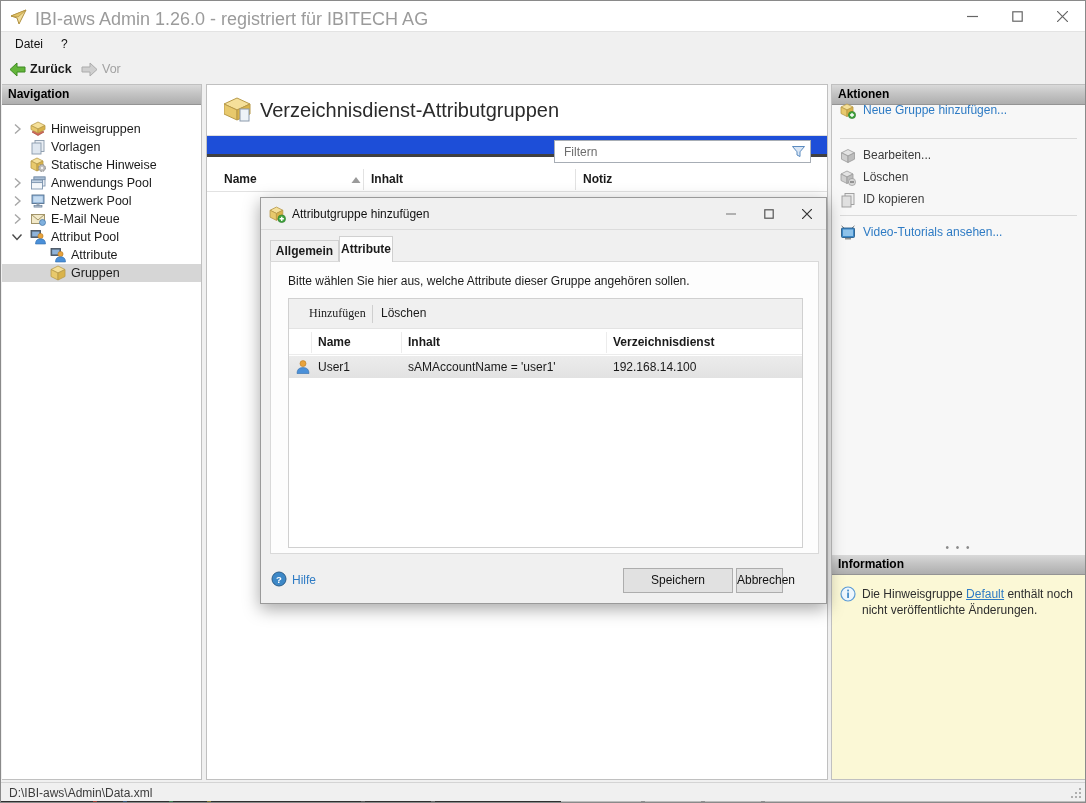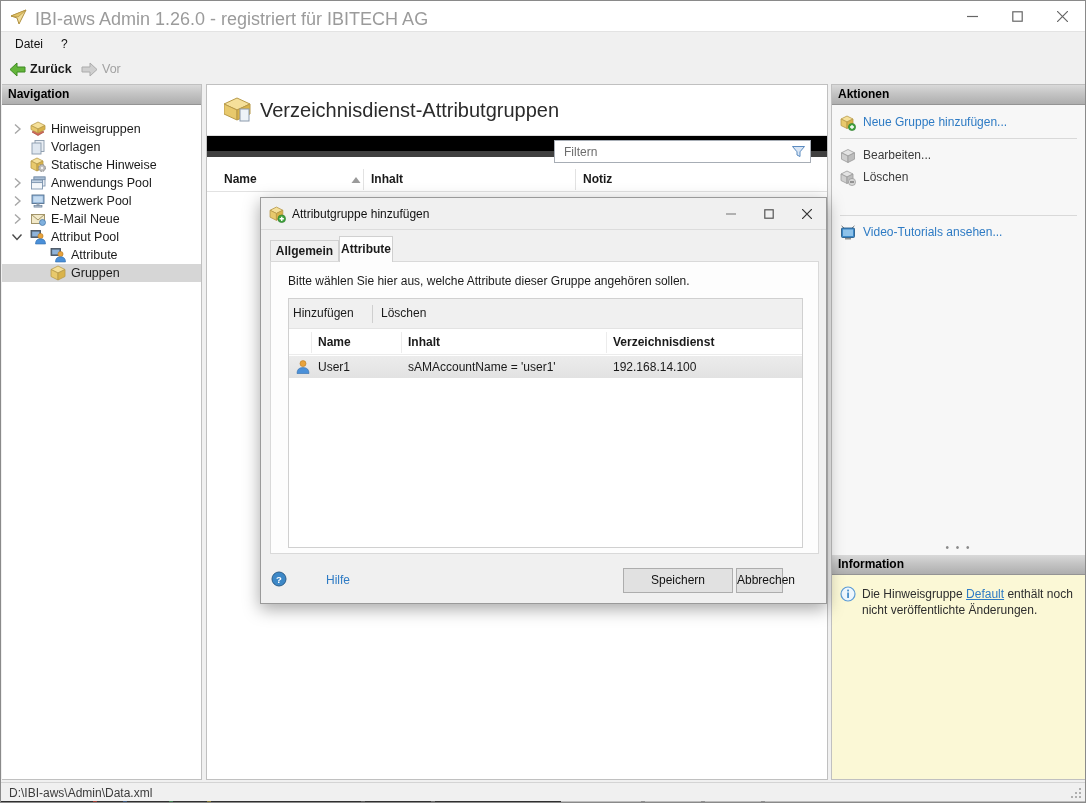--- a/index.html
+++ b/index.html
@@ -36,21 +36,21 @@
   .trow{position:relative;height:18px;line-height:18px;font-size:12.5px;cursor:default;}
   .trow .chev{position:absolute;left:8px;top:2px;width:14px;height:14px;}
   .trow .ticon{position:absolute;top:1px;width:16px;height:16px;}
   .trow .tlabel{position:absolute;top:0;white-space:nowrap;}
   .trow.l0 .ticon{left:28px}.trow.l0 .tlabel{left:49px}
   .trow.l1 .ticon{left:48px}.trow.l1 .tlabel{left:69px}
   .trow.selected{background:#d6d6d6;}
   
   .heading-icon{position:absolute;left:17px;top:11px;width:30px;height:28px;}
   .heading{position:absolute;left:53px;top:14px;font-size:20px;font-weight:400;color:#2b2b2b;}
-  .filterrow{position:absolute;left:0;top:50px;width:620px;height:22px;background:#000000;border-top:1px solid #dedede;border-bottom:6px solid #404040;}
+  .filterrow{position:absolute;left:0;top:50px;width:620px;height:22px;background:#1d4ed8;border-top:1px solid #dedede;border-bottom:3px solid #404040;}
   .filterbox{position:absolute;left:347px;top:4px;width:257px;height:23px;background:#fff;border:1px solid #a7adb5;}
   .filterbox input{position:absolute;left:0;top:0;width:230px;height:21px;border:none;outline:none;padding:0 0 0 9px;font-family:inherit;font-size:12px;color:#444;background:transparent;}
   .filterbox input::placeholder{color:#6d6d6d;}
   .filterbox .funnel{position:absolute;right:4px;top:3px;width:15px;height:15px;}
   .colhdr{position:absolute;left:0;top:82px;width:620px;height:25px;border-bottom:1px solid #e2e2e2;}
   .colhdr .c{position:absolute;top:5px;font-weight:bold;color:#1a1a1a;}
   .colhdr .vsep{position:absolute;top:2px;width:1px;height:21px;background:#e2e2e2;}
   .sorttri{position:absolute;top:9px;width:10px;height:8px;}
   
   .action{position:absolute;left:0;width:253px;height:18px;}
@@ -83,21 +83,21 @@
   .lb-tsep{position:absolute;left:83px;top:6px;width:1px;height:18px;background:#cfcfcf;}
   .lb-hdr{position:absolute;left:0;top:31px;width:513px;height:25px;border-bottom:1px solid #ececec;background:#fff;}
   .lb-hdr .c{position:absolute;top:5px;font-weight:bold;}
   .lb-hdr .vsep{position:absolute;top:2px;width:1px;height:21px;background:#ececec;}
   .lb-row{position:absolute;left:0;top:57px;width:513px;height:22px;background:linear-gradient(180deg,#ececec,#e2e2e2);}
   .lb-row .uicon{position:absolute;left:6px;top:3px;width:16px;height:16px;}
   .lb-row .c{position:absolute;top:4px;color:#1a1a1a;}
   .dlg-footer{position:absolute;left:0;top:356px;width:565px;height:49px;}
   .helplink{position:absolute;left:10px;top:17px;height:18px;}
   .helplink .hicon{position:absolute;left:0;top:0;width:16px;height:16px;}
-  .helplink .hlbl{position:absolute;left:21px;top:2px;color:#2e7bc4;margin-left:34px;}
+  .helplink .hlbl{position:absolute;left:21px;top:2px;color:#2e7bc4;}
   .dbtn{position:absolute;top:14px;height:25px;background:#e1e1e1;border:1px solid #adadad;text-align:center;line-height:23px;color:#111;}
   .dbtn.save{left:362px;width:110px;}
   .dbtn.cancel{left:475px;width:47px;}
   
   .statusbar{position:absolute;left:0;top:781px;width:100%;height:19px;background:#f0f0f0;border-top:1px solid #d4d4d4;}
   .statusbar .path{position:absolute;left:8px;top:3px;color:#3c3c3c;}
   .grip{position:absolute;right:3px;top:4px;width:12px;height:12px;}
   .tasksliver{position:absolute;left:0;top:800px;width:100%;height:3px;background:#bdbdbd;overflow:hidden;}
   .tasksliver .dk{position:absolute;left:0;top:0;width:560px;height:3px;background:#2f2f2f;}
   .spk{position:absolute;top:0;height:3px;width:4px;}
@@ -285,21 +285,21 @@
       <div class="vsep" style="left:156px;"></div>
       <span class="c" style="left:164px;">Inhalt</span>
       <div class="vsep" style="left:368px;"></div>
       <span class="c" style="left:376px;">Notiz</span>
     </div>
   </div>
 
   <div class="rightp">
     <div class="panel-header">Aktionen</div>
 
-    <div class="action link" style="top:29px;">
+    <div class="action link" style="top:17px;">
       <svg class="aicon" viewBox="0 0 16 16">
         <polygon points="7,1 13,4 7,7 1,4" fill="#f5e09a" stroke="#b89a4a" stroke-width="0.8"></polygon>
         <polygon points="1,4 7,7 7,13.5 1,10.5" fill="#e8c96c" stroke="#b89a4a" stroke-width="0.8"></polygon>
         <polygon points="13,4 7,7 7,13.5 13,10.5" fill="#d9b34a" stroke="#b89a4a" stroke-width="0.8"></polygon>
         <circle cx="12" cy="12" r="3.6" fill="#41a33f" stroke="#2c7a2a" stroke-width="0.6"></circle>
         <path d="M12,10 V14 M10,12 H14" stroke="#fff" stroke-width="1.3"></path>
       </svg>
       <span class="albl">Neue Gruppe hinzufügen...</span>
     </div>
     <div class="asep" style="top:53px;"></div>
@@ -317,20 +317,27 @@
       <svg class="aicon" viewBox="0 0 16 16">
         <polygon points="7,1 13,4 7,7 1,4" fill="#e3e3e3" stroke="#9a9a9a" stroke-width="0.8"></polygon>
         <polygon points="1,4 7,7 7,13.5 1,10.5" fill="#cfcfcf" stroke="#9a9a9a" stroke-width="0.8"></polygon>
         <polygon points="13,4 7,7 7,13.5 13,10.5" fill="#bdbdbd" stroke="#9a9a9a" stroke-width="0.8"></polygon>
         <circle cx="12" cy="12" r="3.6" fill="#d5d5d5" stroke="#8f8f8f" stroke-width="0.6"></circle>
         <path d="M10,12 H14" stroke="#6e6e6e" stroke-width="1.3"></path>
       </svg>
       <span class="albl">Löschen</span>
     </div>
 
+    <div class="action plain" style="top:106px;">
+      <svg class="aicon" viewBox="0 0 16 16">
+        <rect x="5" y="1.5" width="9" height="11" fill="#ececec" stroke="#9a9a9a" stroke-width="0.9"></rect>
+        <rect x="2" y="4" width="9" height="11" fill="#e0e0e0" stroke="#9a9a9a" stroke-width="0.9"></rect>
+      </svg>
+      <span class="albl">ID kopieren</span>
+    </div>
     <div class="asep" style="top:130px;"></div>
 
     <div class="action link" style="top:139px;">
       <svg class="aicon" viewBox="0 0 16 16">
         <path d="M4,3 L1.5,0.8 M12,3 L14.5,0.8" stroke="#7e7e7e" stroke-width="1"></path>
         <rect x="1.5" y="3" width="13" height="9.5" rx="1" fill="#3d88c7" stroke="#2a5d8a" stroke-width="0.9"></rect>
         <rect x="3" y="4.5" width="10" height="6.5" fill="#8ec2ea"></rect>
         <rect x="5" y="13" width="6" height="1.5" fill="#8f8f8f"></rect>
       </svg>
       <span class="albl">Video-Tutorials ansehen...</span>
@@ -379,21 +386,21 @@
     </div>
 
     <div class="tab inactive">Allgemein</div>
     <div class="tab active">Attribute</div>
 
     <div class="dlg-panel">
       <div class="dlg-instr">Bitte wählen Sie hier aus, welche Attribute dieser Gruppe angehören sollen.</div>
 
       <div class="listbox">
         <div class="lb-toolbar">
-          <span class="lb-btn" style="left:4px;">Hinzufügen</span>
+          <span class="lb-btn" style="left:20px;font-family:Liberation Serif, serif;">Hinzufügen</span>
           <div class="lb-tsep"></div>
           <span class="lb-btn" style="left:92px;">Löschen</span>
         </div>
         <div class="lb-hdr">
           <div class="vsep" style="left:22px;"></div>
           <span class="c" style="left:29px;">Name</span>
           <div class="vsep" style="left:112px;"></div>
           <span class="c" style="left:119px;">Inhalt</span>
           <div class="vsep" style="left:317px;"></div>
           <span class="c" style="left:324px;">Verzeichnisdienst</span>

